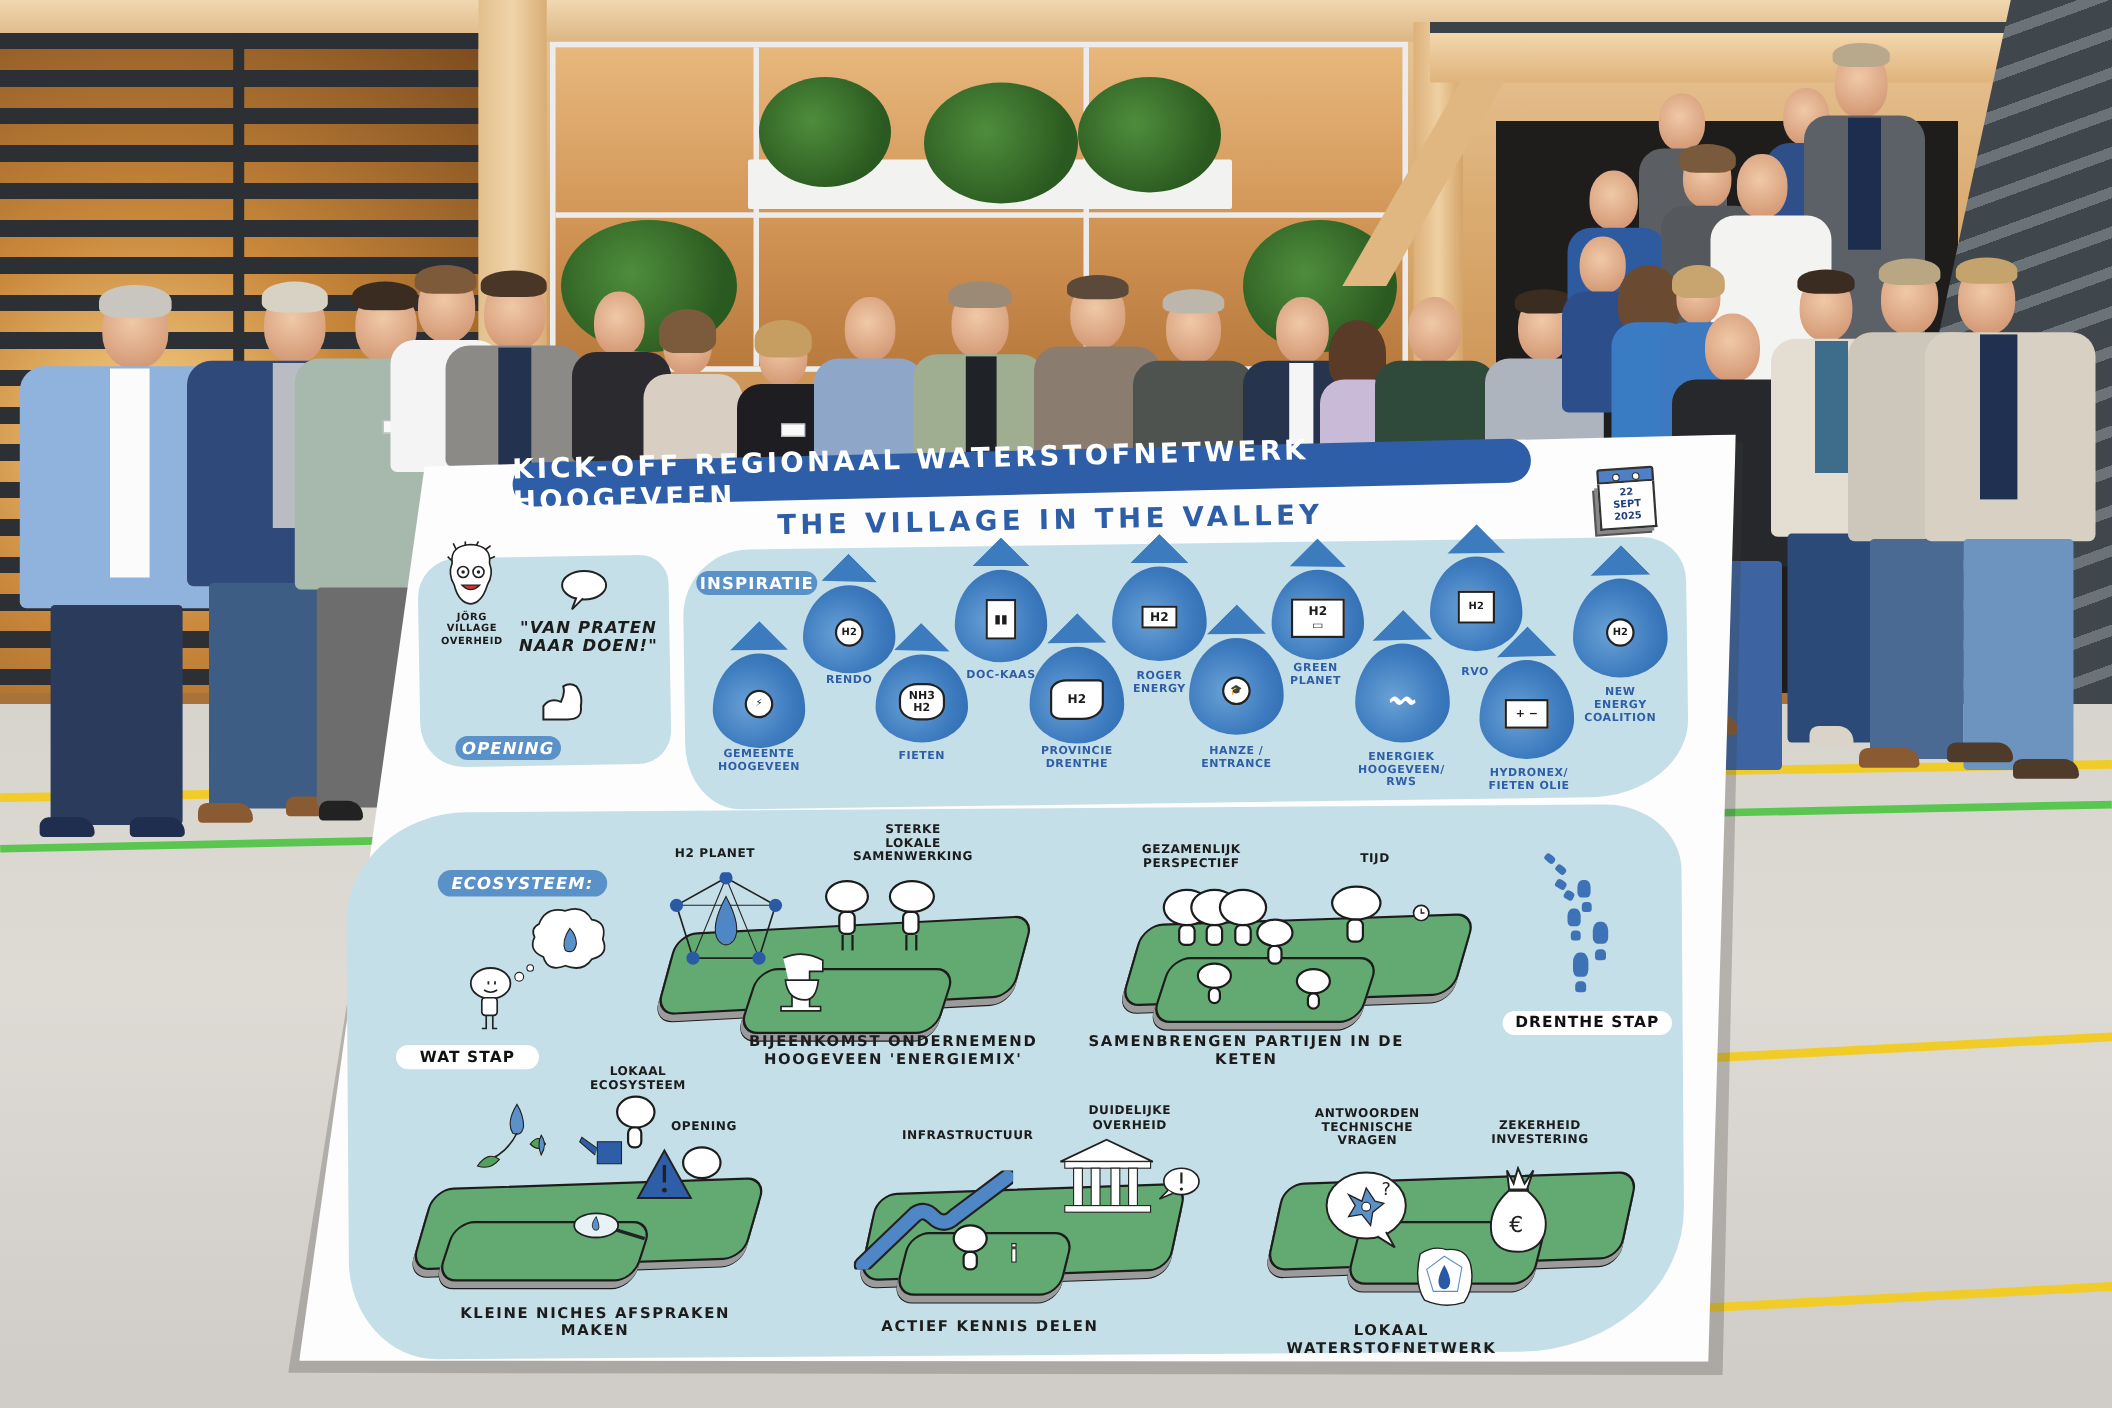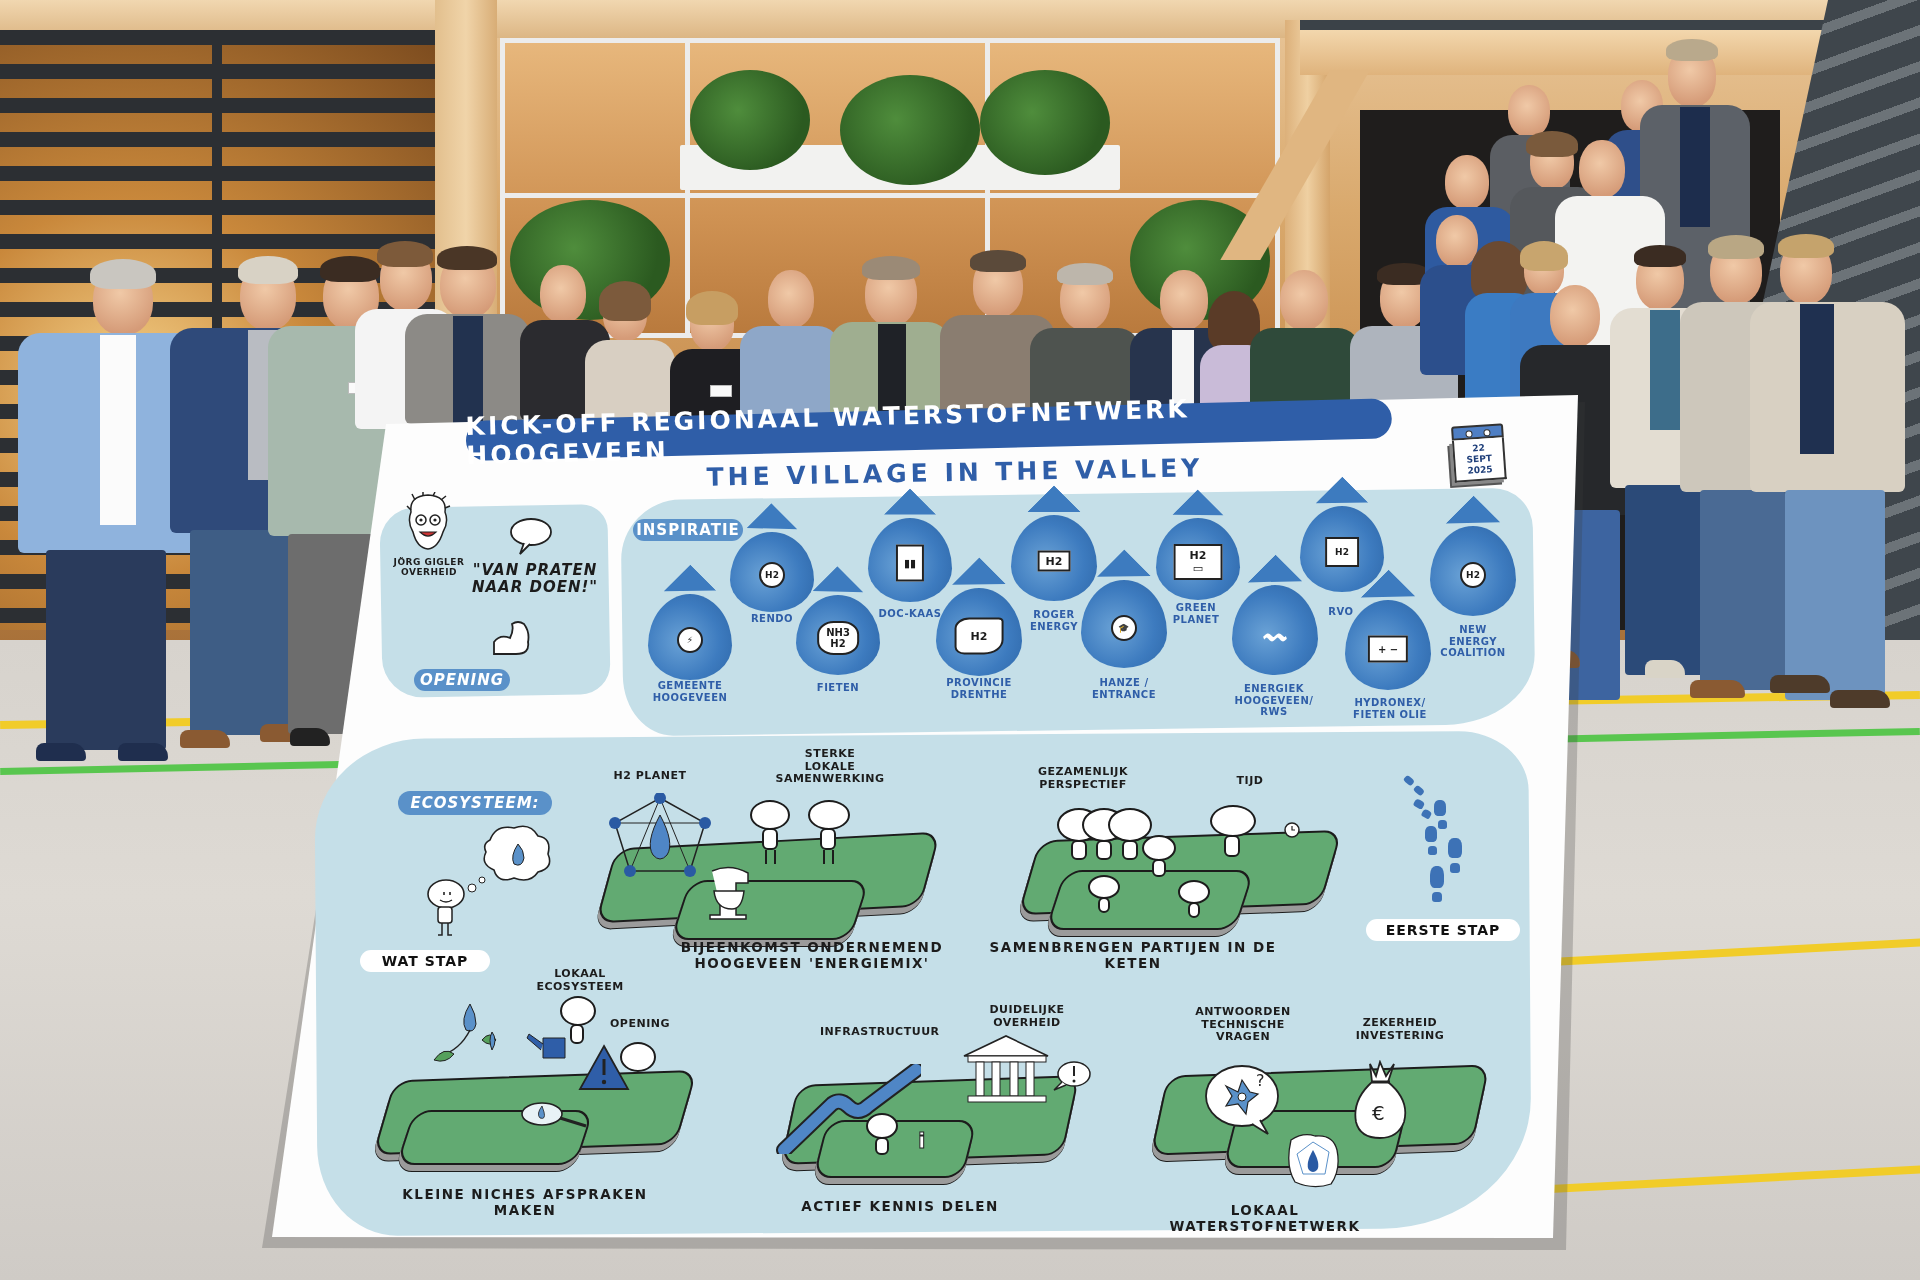--- a/index.html
+++ b/index.html
@@ -390,21 +390,21 @@
     <svg class="icon-svg" style="left:403px;top:492px" width="50" height="62" viewBox="0 0 50 62">
       <path d="M8 20 Q6 4 25 3 Q44 4 42 20 Q46 30 40 40 Q35 56 25 57 Q14 56 10 40 Q4 30 8 20Z" fill="#fff" stroke="#222" stroke-width="1.5"></path>
       <path d="M8 18 l-4 -4 M12 8 l-3 -6 M20 4 l0 -4 M30 4 l2 -4 M38 8 l5 -4 M42 16 l5 -2" stroke="#222" stroke-width="1.5"></path>
       <circle cx="18" cy="28" r="5" fill="none" stroke="#222" stroke-width="1.5"></circle>
       <circle cx="32" cy="28" r="5" fill="none" stroke="#222" stroke-width="1.5"></circle>
       <circle cx="18" cy="28" r="1.6" fill="#222"></circle>
         <circle cx="32" cy="28" r="1.6" fill="#222"></circle>
       <path d="M17 40 Q25 48 33 40 Z" fill="#c33" stroke="#222" stroke-width="1.2"></path>
     </svg>
     <div class="label label-dark" style="left:392px;top:557px;width:74px;font-size:9px">
-      <div>JÖRG GIGLER</div>
+      <div>JÖRG VILLAGE</div>
       <div>OVERHEID</div>
     </div>
     <svg class="icon-svg" style="left:508px;top:516px" width="46" height="40" viewBox="0 0 46 40">
       <ellipse cx="23" cy="16" rx="20" ry="13" fill="#fff" stroke="#222" stroke-width="1.8"></ellipse>
       <path d="M16 27 L12 38 L22 28" fill="#fff" stroke="#222" stroke-width="1.8"></path>
     </svg>
     <div class="label label-dark" style="left:470px;top:562px;width:130px;font-size:15px;font-style:italic;letter-spacing:1px">
       <div>"VAN PRATEN</div>
       <div>NAAR DOEN!"</div>
     </div>
@@ -569,21 +569,21 @@
     <div class="footprint" style="left:1414px;top:800px;width:10px;height:8px;transform:rotate(30deg)"></div>
     <div class="footprint" style="left:1422px;top:810px;width:9px;height:8px;transform:rotate(30deg)"></div>
     <div class="footprint" style="left:1434px;top:800px;width:12px;height:16px"></div>
     <div class="footprint" style="left:1438px;top:820px;width:9px;height:9px"></div>
     <div class="footprint" style="left:1425px;top:826px;width:12px;height:16px"></div>
     <div class="footprint" style="left:1428px;top:846px;width:9px;height:9px"></div>
     <div class="footprint" style="left:1448px;top:838px;width:14px;height:20px"></div>
     <div class="footprint" style="left:1450px;top:863px;width:10px;height:10px"></div>
     <div class="footprint" style="left:1430px;top:866px;width:14px;height:22px"></div>
     <div class="footprint" style="left:1432px;top:892px;width:10px;height:10px"></div>
-    <div class="pill pill-white" style="left:1366px;top:919px;width:154px;height:22px;font-size:14px">EERSTE STAP</div>
+    <div class="pill pill-white" style="left:1366px;top:919px;width:154px;height:22px;font-size:14px">DRENTHE STAP</div>
 
     <div class="label label-dark" style="left:535px;top:968px;width:90px">LOKAAL<br>ECOSYSTEEM</div>
     <div class="label label-dark" style="left:605px;top:1018px;width:70px">OPENING</div>
     <div class="puzzle" style="left:385px;top:1075px;width:300px;height:75px;transform:skewX(-18deg) rotate(-2deg)"></div>
     <div class="puzzle" style="left:405px;top:1110px;width:180px;height:55px;transform:skewX(-18deg)"></div>
     <svg class="icon-svg" style="left:430px;top:1000px" width="90" height="70" viewBox="0 0 90 70">
       <path d="M40 4 Q30 20 36 30 Q44 34 46 24 Q46 14 40 4Z" fill="#5a91c9" stroke="#222"></path>
       <path d="M40 30 Q30 50 10 56" stroke="#222" fill="none" stroke-width="1.5"></path>
       <path d="M4 60 Q14 46 24 54 Q16 64 4 60Z" fill="#55a05c" stroke="#222"></path>
       <path d="M52 40 Q60 30 66 40 Q60 48 52 40Z" fill="#55a05c" stroke="#222"></path>
@@ -603,21 +603,21 @@
         <circle cx="27" cy="39" r="2.2" fill="#222"></circle>
     </svg>
     <div class="stick" style="left:620px;top:1042px">
       <div class="sh" style="left:0;top:0;width:36px;height:30px"></div>
     </div>
     <svg class="icon-svg" style="left:520px;top:1100px" width="70" height="30" viewBox="0 0 70 30">
       <ellipse cx="22" cy="14" rx="20" ry="11" fill="#e8f2f6" stroke="#222" stroke-width="1.6"></ellipse>
       <path d="M40 18 L66 26" stroke="#222" stroke-width="3"></path>
       <path d="M22 6 Q16 14 20 18 Q26 20 24 12Z" fill="#5a91c9" stroke="#222" stroke-width="0.8"></path>
     </svg>
-    <div class="label label-big" style="left:380px;top:1187px;width:290px">KLEINE NICHES AFSPRAKEN MAKEN</div>
+    <div class="label label-big" style="left:396px;top:1187px;width:290px">KLEINE NICHES AFSPRAKEN MAKEN</div>
 
     <div class="label label-dark" style="left:820px;top:1026px;width:110px">INFRASTRUCTUUR</div>
     <div class="label label-dark" style="left:982px;top:1004px;width:90px">DUIDELIJKE<br>OVERHEID</div>
     <div class="puzzle" style="left:790px;top:1080px;width:280px;height:80px;transform:skewX(-14deg) rotate(-2deg)"></div>
     <div class="puzzle" style="left:820px;top:1120px;width:150px;height:58px;transform:skewX(-14deg)"></div>
     <svg class="icon-svg" style="left:776px;top:1064px" width="145" height="90" viewBox="0 0 145 90">
       <path d="M8 86 L56 40 Q64 34 72 42 Q82 52 92 42 L140 6" stroke="#222" stroke-width="16" fill="none" stroke-linecap="round"></path>
       <path d="M8 86 L56 40 Q64 34 72 42 Q82 52 92 42 L140 6" stroke="#4f86c6" stroke-width="12" fill="none" stroke-linecap="round"></path>
     </svg>
     <svg class="icon-svg" style="left:958px;top:1034px" width="100" height="70" viewBox="0 0 100 70">

